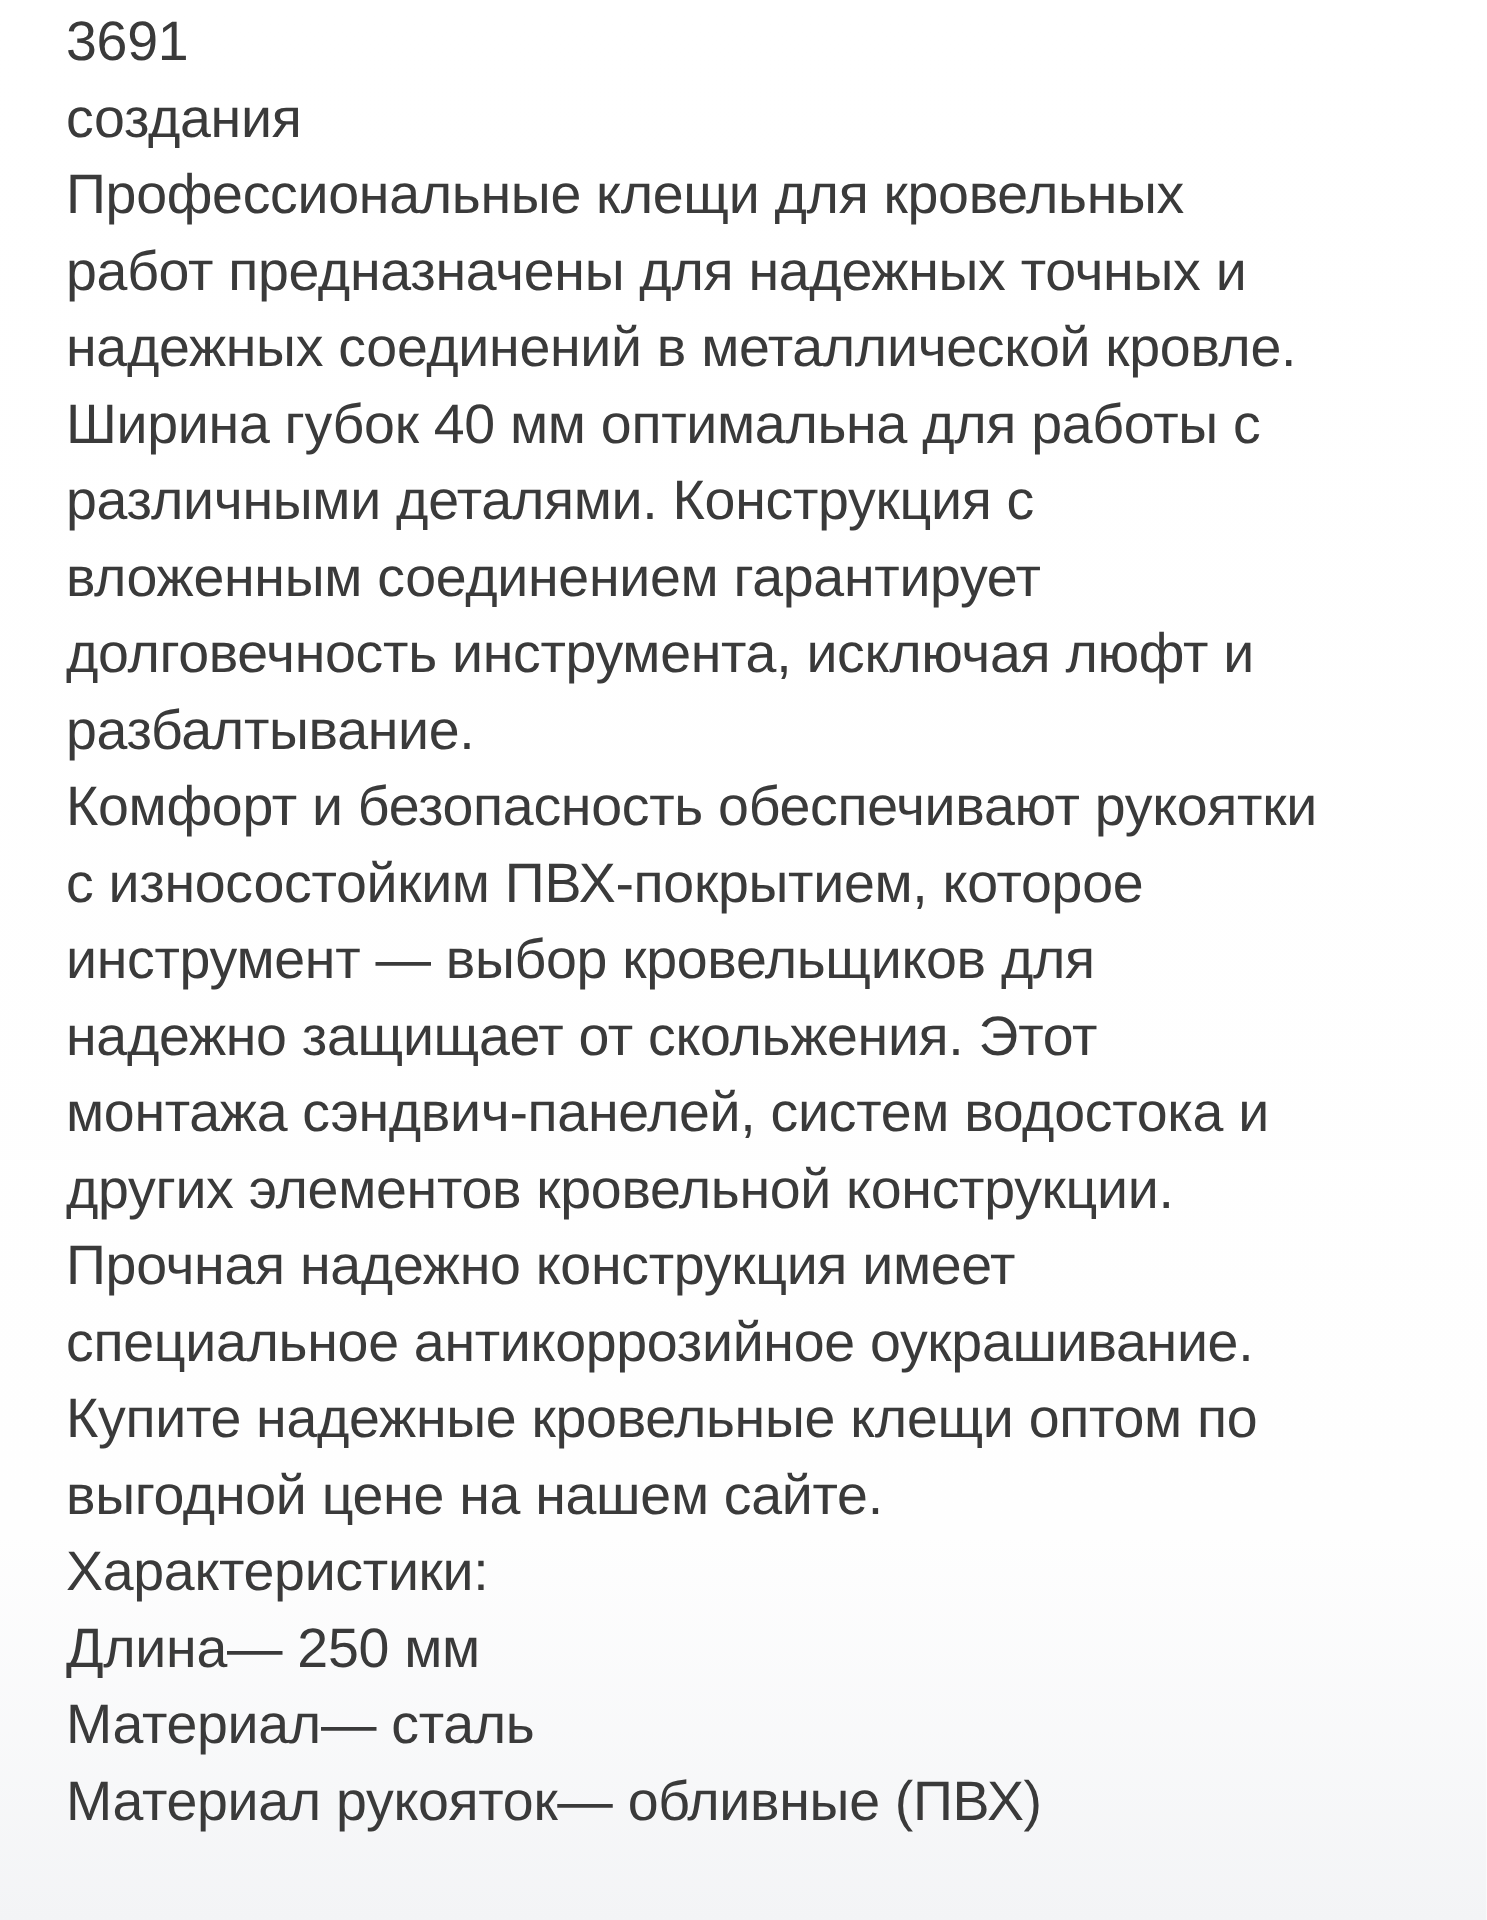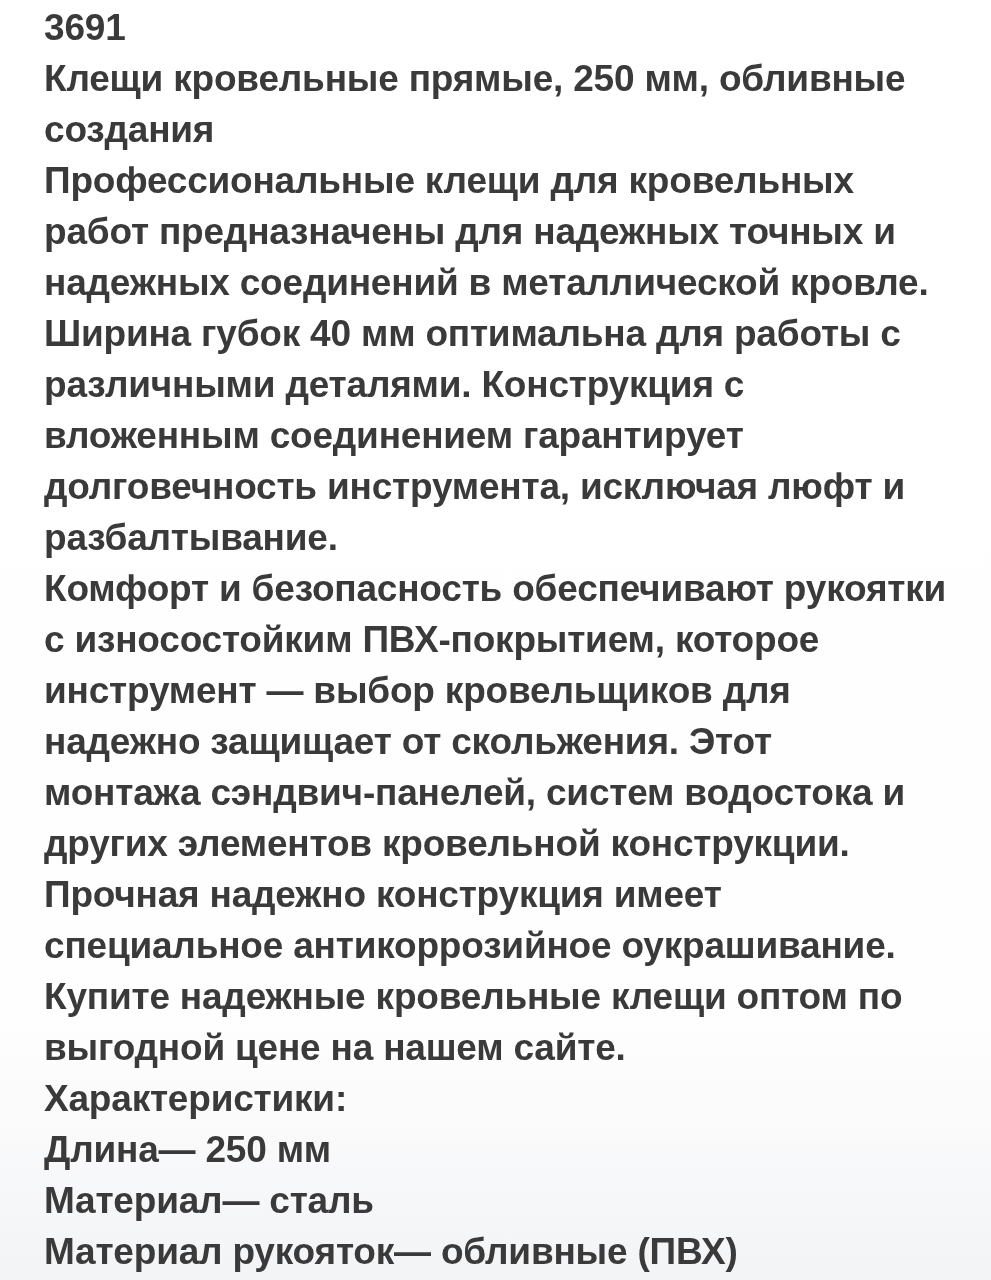--- a/index.html
+++ b/index.html
@@ -13,35 +13,34 @@
     background: linear-gradient(180deg, #ffffff 0%, #fefefe 80%, #f3f4f6 100%);
   }
   .doc {
     width: 991px;
     height: 1280px;
     padding: 2px 24px 0 44px;
     color: #3a3a3a;
     font-size: 37px;
     line-height: 51px;
     letter-spacing: -0.2px;
-    font-weight: 700;
+    font-weight: 400;
   }
   .line {
     white-space: nowrap;
     height: 51px;
   }
 </style>
 </head>
 <body>
 
 <div class="doc">
   <div class="line">3691</div>
 
   <div>
-      <div class="line">Клещи кровельные прямые, 250 мм, обливные</div>
       <div class="line">создания</div>
     </div>
 
   <div>
       <div class="line">Профессиональные клещи для кровельных</div>
       <div class="line">работ предназначены для надежных точных и</div>
       <div class="line">надежных соединений в металлической кровле.</div>
       <div class="line">Ширина губок 40 мм оптимальна для работы с</div>
       <div class="line">различными деталями. Конструкция с</div>
       <div class="line">вложенным соединением гарантирует</div>

